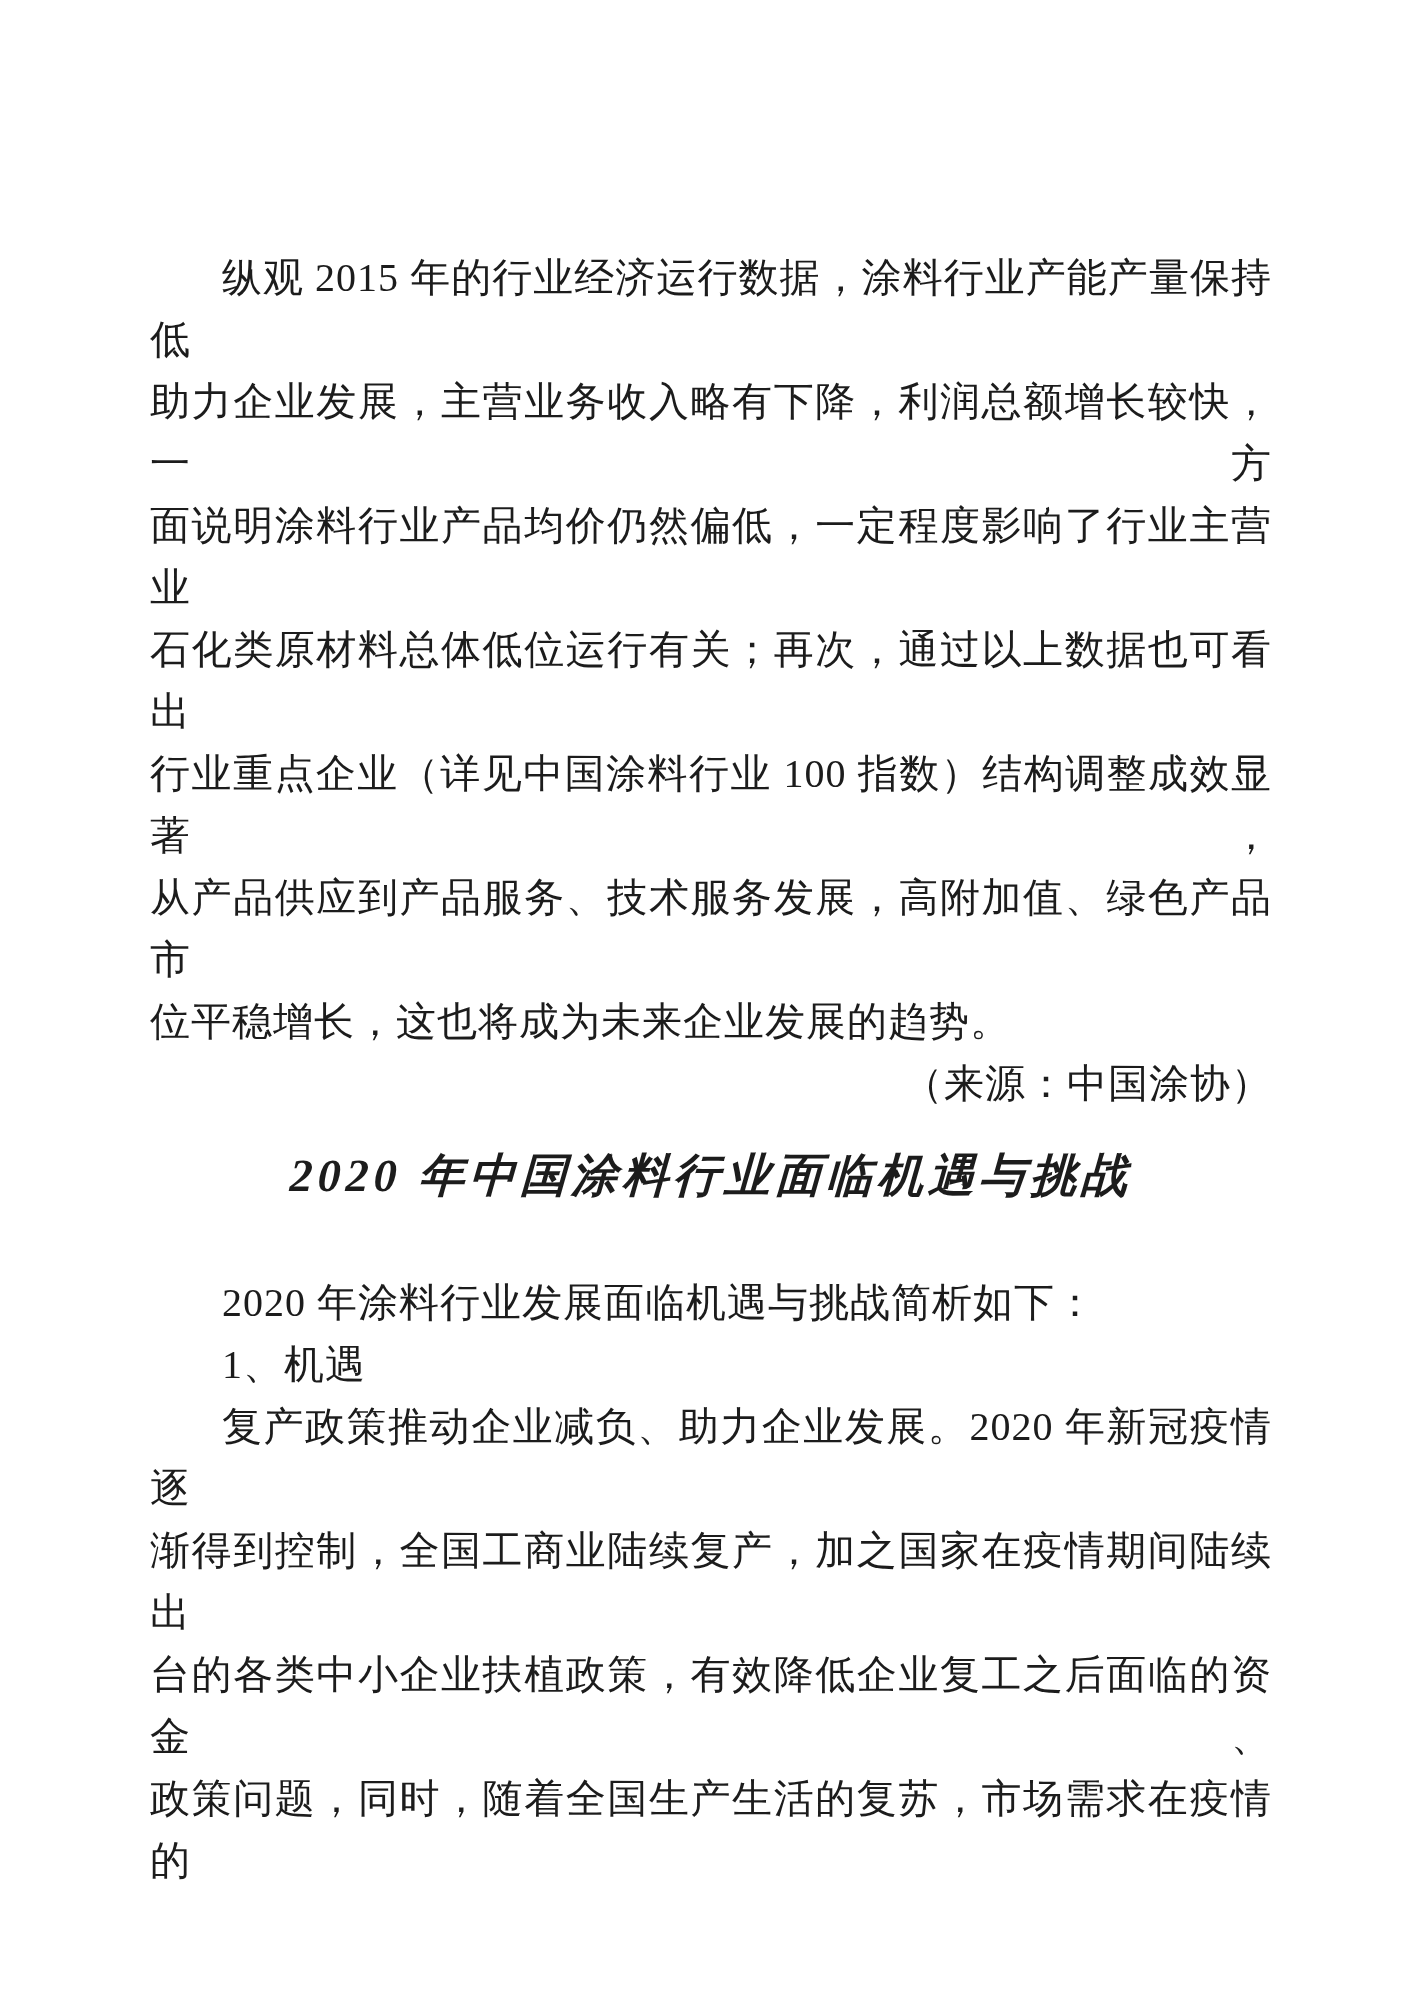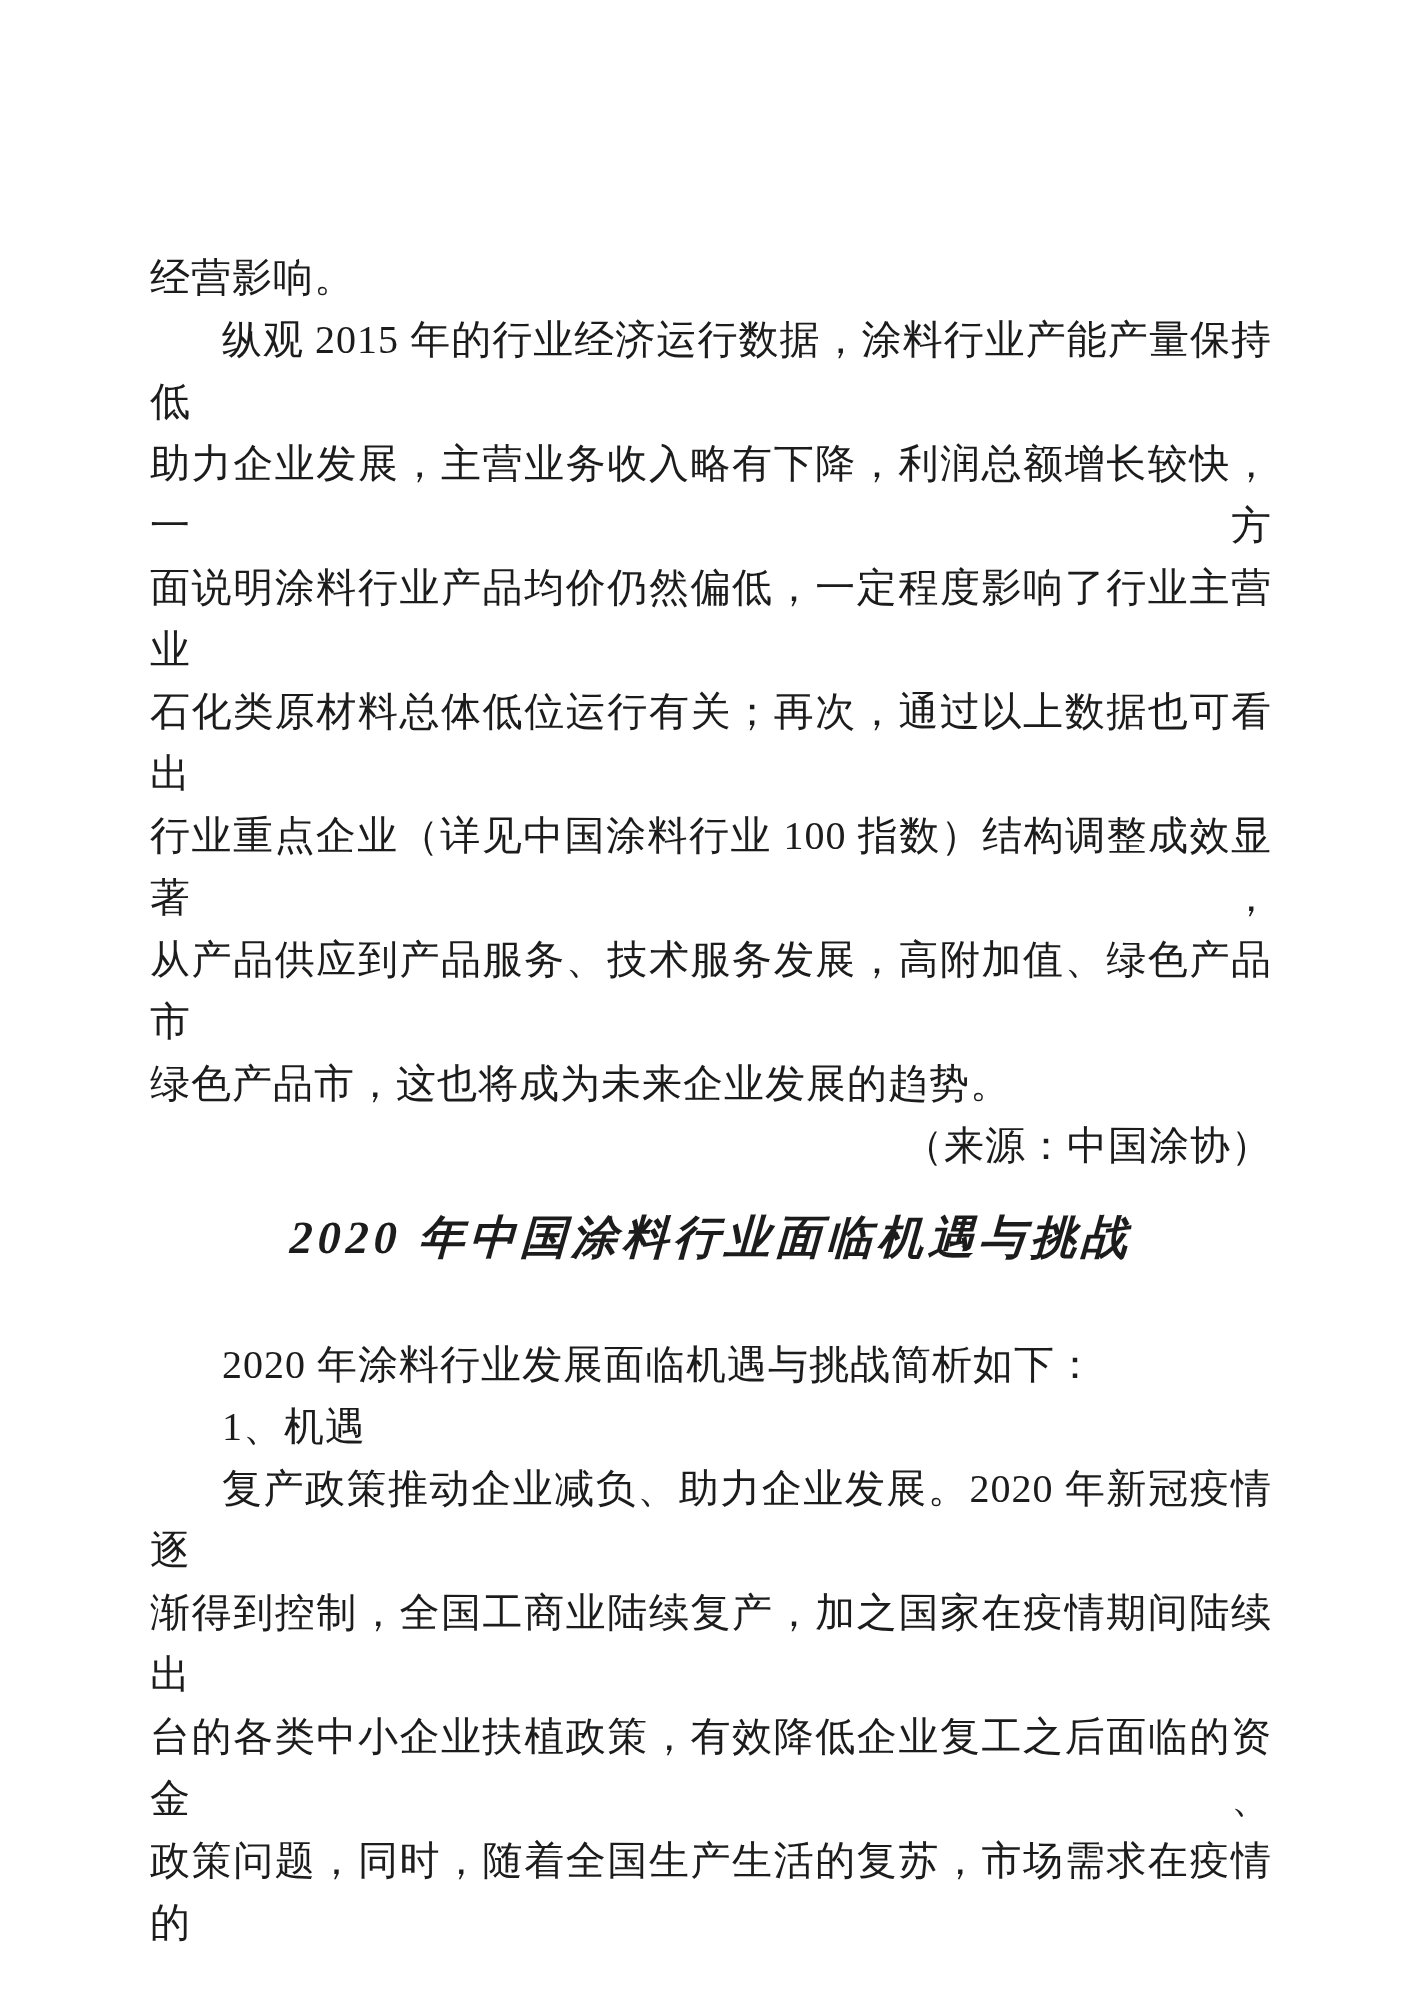--- a/index.html
+++ b/index.html
@@ -47,28 +47,27 @@
   }
   .section2 { margin-top: 61px; }
 </style>
 </head>
 <body>
 
 <div class="page">
   <div class="text-block">
 
     <div>
-      <div class="line left">经营影响。</div>
       <div class="line fill indent">纵观 2015 年的行业经济运行数据，涂料行业产能产量保持低</div>
       <div class="line fill">助力企业发展，主营业务收入略有下降，利润总额增长较快，一方</div>
       <div class="line fill">面说明涂料行业产品均价仍然偏低，一定程度影响了行业主营业</div>
       <div class="line fill">石化类原材料总体低位运行有关；再次，通过以上数据也可看出</div>
       <div class="line fill">行业重点企业（详见中国涂料行业 100 指数）结构调整成效显著，</div>
       <div class="line fill">从产品供应到产品服务、技术服务发展，高附加值、绿色产品市</div>
-      <div class="line left">绿色产品市，这也将成为未来企业发展的趋势。</div>
+      <div class="line left">位平稳增长，这也将成为未来企业发展的趋势。</div>
       <div class="line right">（来源：中国涂协）</div>
     </div>
 
     <div class="heading">2020 年中国涂料行业面临机遇与挑战</div>
 
     <div class="section2">
       <div class="line left indent">2020 年涂料行业发展面临机遇与挑战简析如下：</div>
       <div class="line left indent">1、机遇</div>
       <div class="line fill indent">复产政策推动企业减负、助力企业发展。2020 年新冠疫情逐</div>
       <div class="line fill">渐得到控制，全国工商业陆续复产，加之国家在疫情期间陆续出</div>

